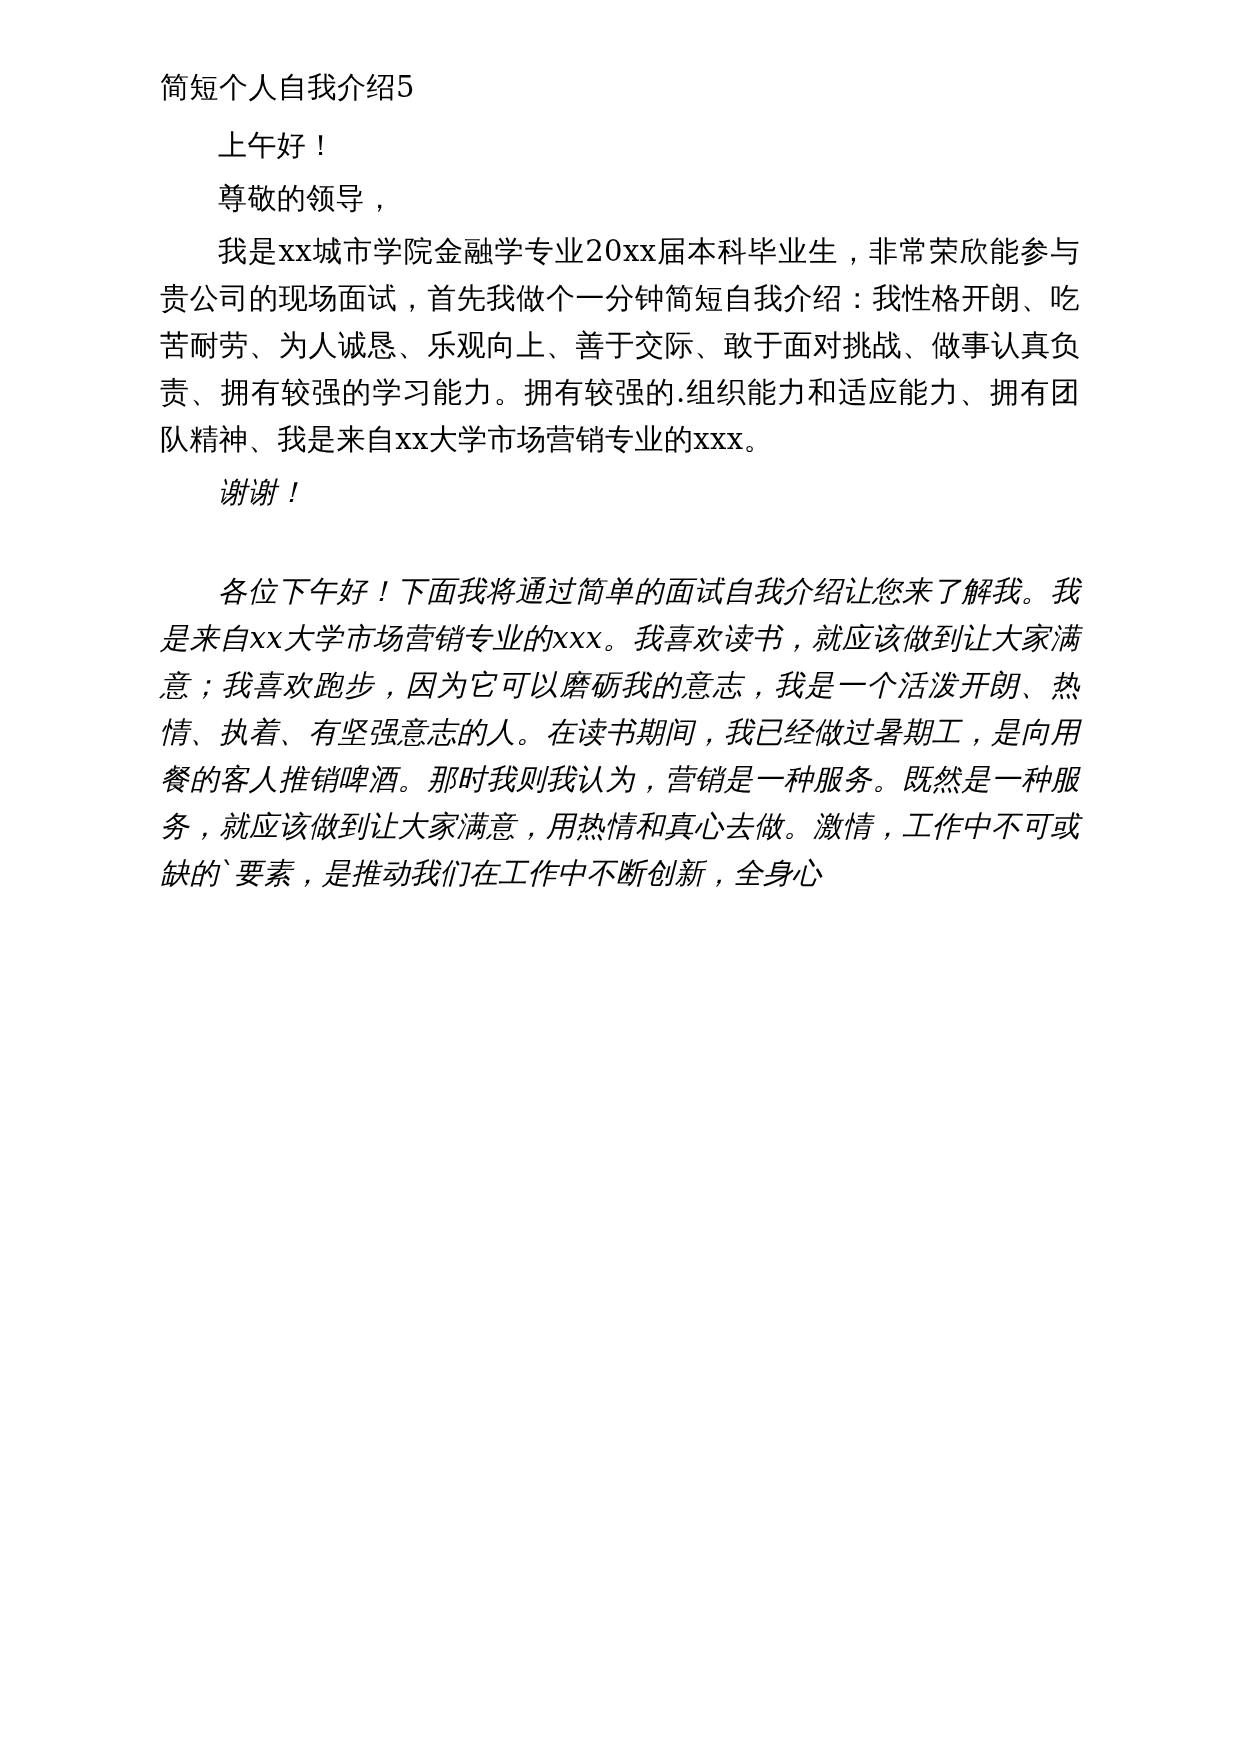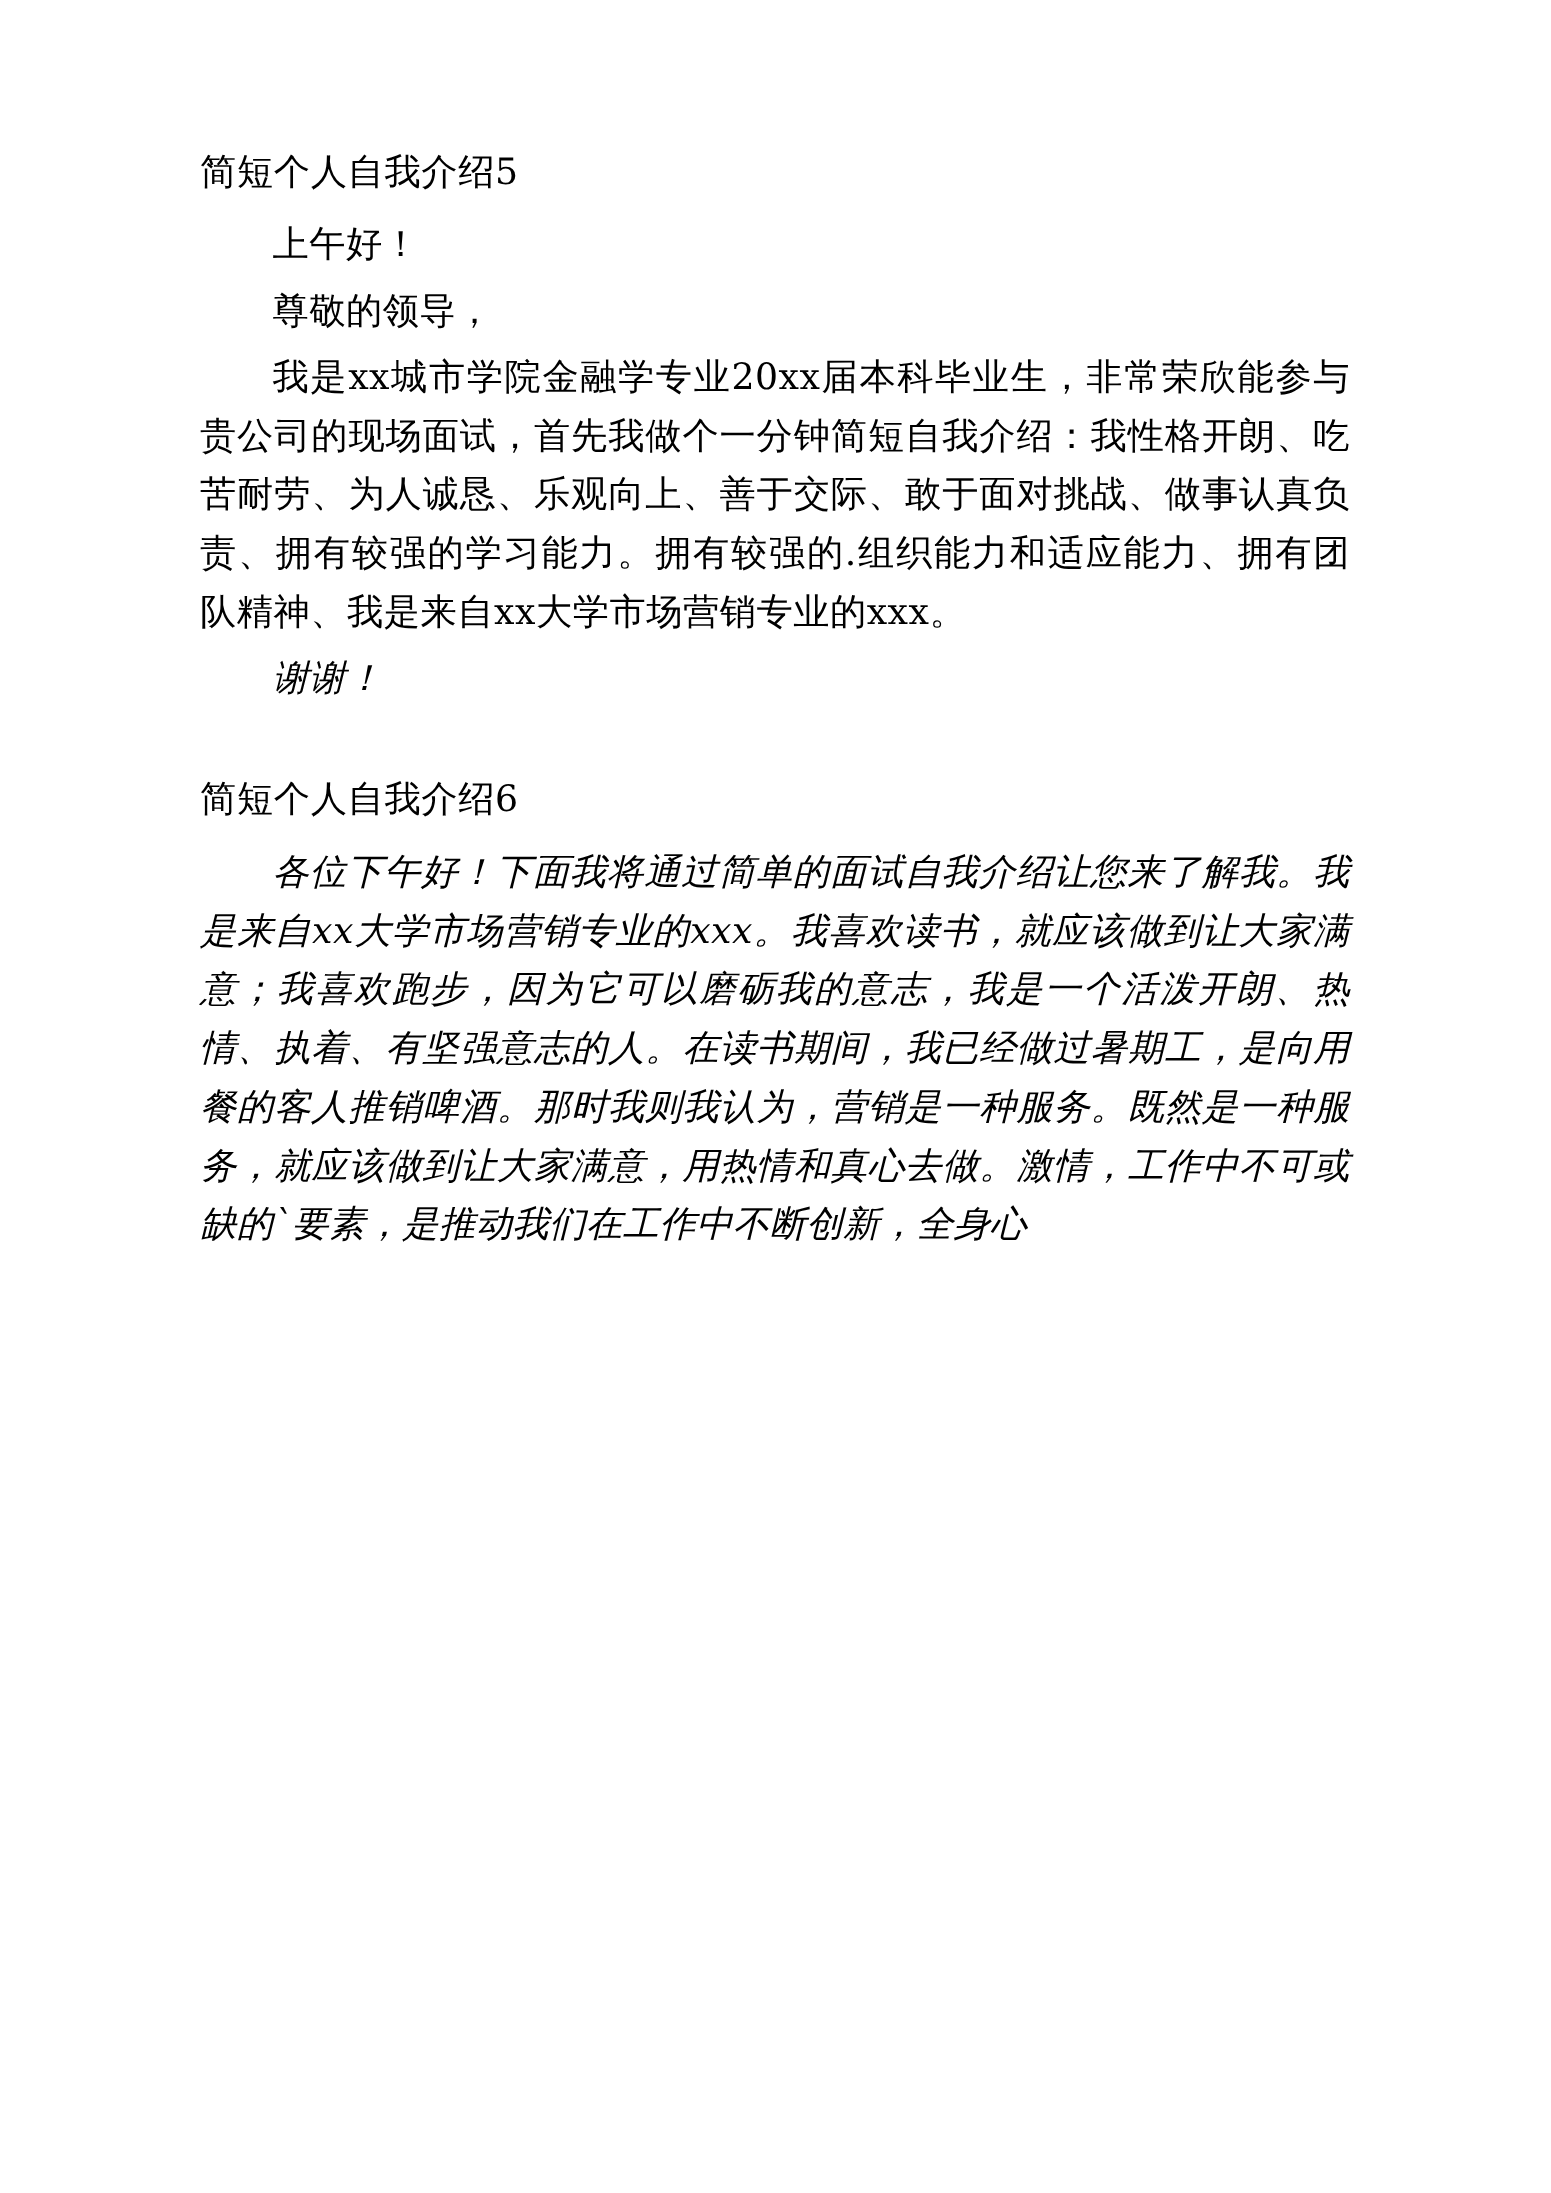--- a/index.html
+++ b/index.html
@@ -11,21 +11,21 @@
     width: 1241px;
     height: 1754px;
     font-family: "DejaVu Serif", "Liberation Serif", serif;
     color: #000000;
     overflow: hidden;
   }
   .page {
     box-sizing: border-box;
     width: 1059px;
     height: 1754px;
-    padding: 116px 160px 0 160px;
+    padding: 66px 160px 0 160px;
     position: relative;
   }
   .doc-body {
     width: 920px;
   }
   .section-heading {
     font-size: 29px;
     line-height: 1.45;
     margin: 0 0 14px 0;
     letter-spacing: 0.5px;
@@ -56,18 +56,17 @@
       <div class="section-heading">简短个人自我介绍5</div>
       <p class="para">上午好！</p>
       <p class="para">尊敬的领导，</p>
       <p class="para">我是xx城市学院金融学专业20xx届本科毕业生，非常荣欣能参与贵公司的现场面试，首先我做个一分钟简短自我介绍：我性格开朗、吃苦耐劳、为人诚恳、乐观向上、善于交际、敢于面对挑战、做事认真负责、拥有较强的学习能力。拥有较强的.组织能力和适应能力、拥有团队精神、我是来自xx大学市场营销专业的xxx。</p>
       <p class="para">谢谢！</p>
     </div>
 
     <div class="gap-block"></div>
 
     <div>
-      <div class="section-heading">简短个人自我介绍6</div>
       <p class="para">各位下午好！下面我将通过简单的面试自我介绍让您来了解我。我是来自xx大学市场营销专业的xxx。我喜欢读书，就应该做到让大家满意；我喜欢跑步，因为它可以磨砺我的意志，我是一个活泼开朗、热情、执着、有坚强意志的人。在读书期间，我已经做过暑期工，是向用餐的客人推销啤酒。那时我则我认为，营销是一种服务。既然是一种服务，就应该做到让大家满意，用热情和真心去做。激情，工作中不可或缺的`要素，是推动我们在工作中不断创新，全身心</p>
     </div>
 
   </div>
 </div>
 
 </body></html>

